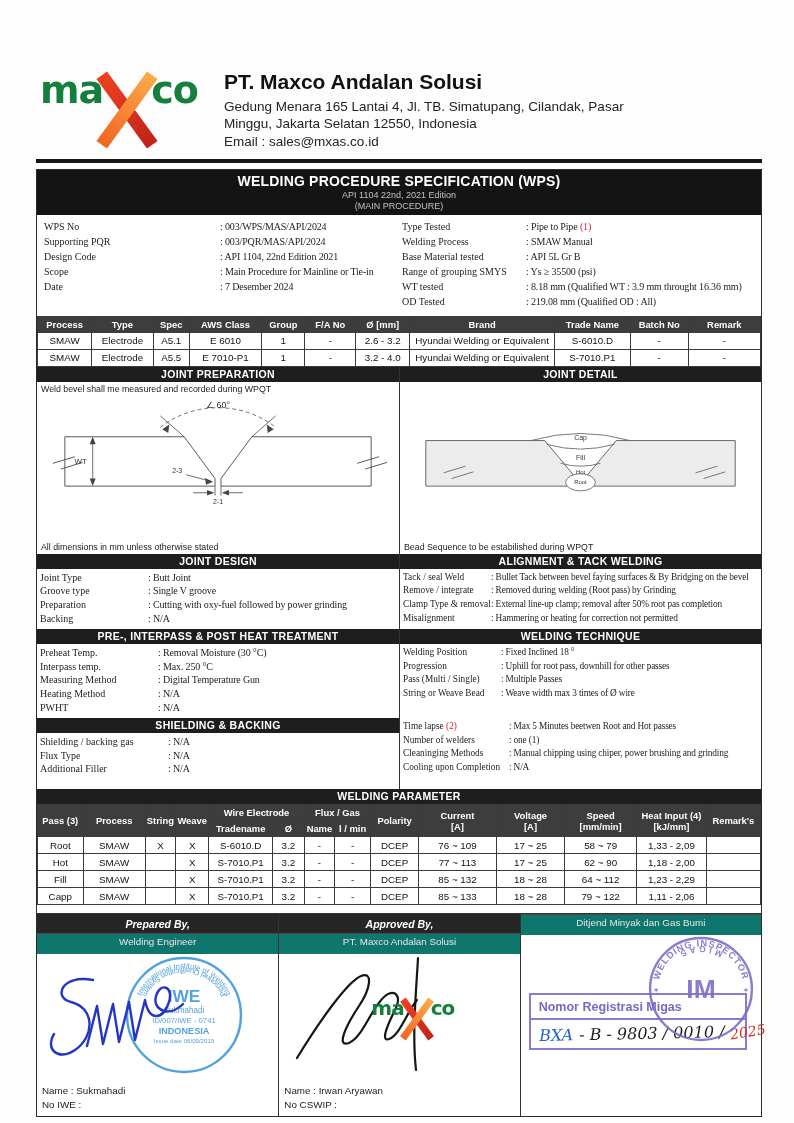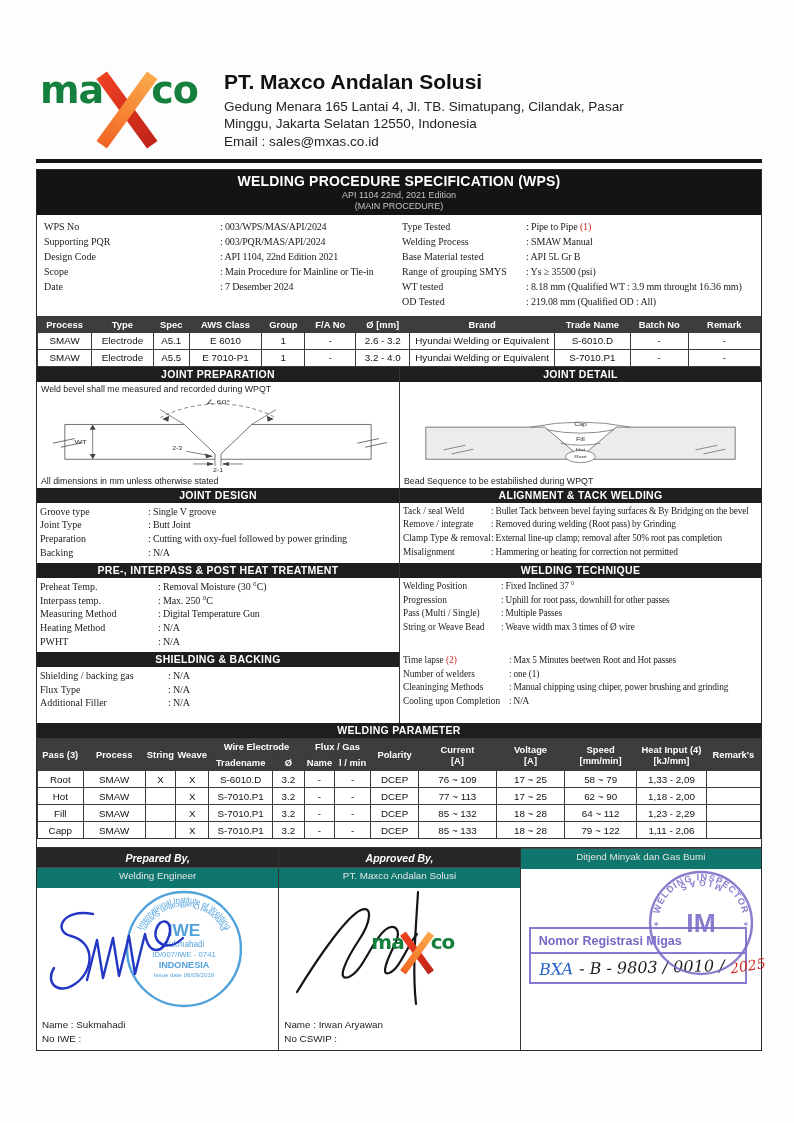--- a/index.html
+++ b/index.html
@@ -226,21 +226,21 @@
               <td>-</td>
               <td>-</td>
             </tr>
           </tbody>
       </table>
 
       <div class="twocol">
         <div class="half section-title">JOINT PREPARATION</div>
         <div class="half section-title">JOINT DETAIL</div>
       </div>
-      <div class="twocol" style="height:106px">
+      <div class="twocol" style="height:172px">
         <div class="half diag-half">
           <div class="diag-note">Weld bevel shall me measured and recorded during WPQT</div>
           <svg viewBox="0 0 364 118" width="100%" height="112" preserveAspectRatio="none">
             <g stroke="#555" stroke-width="1" fill="none">
               <path d="M 28,44 L 148,44 L 179,88 L 179,96 L 28,96 Z"></path>
               <path d="M 336,44 L 216,44 L 185,88 L 185,96 L 336,96 Z"></path>
               <path d="M 16,72 l 22,-7 M 24,78 l 22,-7"></path>
               <path d="M 322,72 l 22,-7 M 330,78 l 22,-7"></path>
             </g>
             <g stroke="#444" stroke-width="0.8" fill="none">
@@ -294,27 +294,27 @@
           <div class="diag-note bottom">Bead Sequence to be estabilished during WPQT</div>
         </div>
       </div>
 
       <div class="twocol">
         <div class="half">
           <div class="section-title">JOINT DESIGN</div>
           <div class="kv-wrap" style="--lw:108px;min-height:58px">
 
               <div class="kv-row">
+                <span class="kv-label"><span>Joint Type</span><span class="red"></span></span>
+                <span class="kv-value"><span>: Butt Joint</span><span class="red"></span></span>
+              </div>
+
+              <div class="kv-row">
                 <span class="kv-label"><span>Groove type</span><span class="red"></span></span>
                 <span class="kv-value"><span>: Single V groove</span><span class="red"></span></span>
-              </div>
-
-              <div class="kv-row">
-                <span class="kv-label"><span>Joint Type</span><span class="red"></span></span>
-                <span class="kv-value"><span>: Butt Joint</span><span class="red"></span></span>
               </div>
 
               <div class="kv-row">
                 <span class="kv-label"><span>Preparation</span><span class="red"></span></span>
                 <span class="kv-value"><span>: Cutting with oxy-fuel followed by power grinding</span><span class="red"></span></span>
               </div>
 
               <div class="kv-row">
                 <span class="kv-label"><span>Backing</span><span class="red"></span></span>
                 <span class="kv-value"><span>: N/A</span><span class="red"></span></span>
@@ -378,21 +378,21 @@
                 <span class="kv-value"><span>: N/A</span><span class="red"></span></span>
               </div>
             </div>
         </div>
         <div class="half">
           <div class="section-title">WELDING TECHNIQUE</div>
           <div class="kv-wrap kv-right" style="--lw:98px;min-height:70px">
 
               <div class="kv-row">
                 <span class="kv-label"><span>Welding Position</span><span class="red"></span></span>
-                <span class="kv-value"><span>: Fixed Inclined 37 °</span><span class="red"></span></span>
+                <span class="kv-value"><span>: Fixed Inclined 18 °</span><span class="red"></span></span>
               </div>
 
               <div class="kv-row">
                 <span class="kv-label"><span>Progression</span><span class="red"></span></span>
                 <span class="kv-value"><span>: Uphill for root pass, downhill for other passes</span><span class="red"></span></span>
               </div>
 
               <div class="kv-row">
                 <span class="kv-label"><span>Pass (Multi / Single)</span><span class="red"></span></span>
                 <span class="kv-value"><span>: Multiple Passes</span><span class="red"></span></span>

